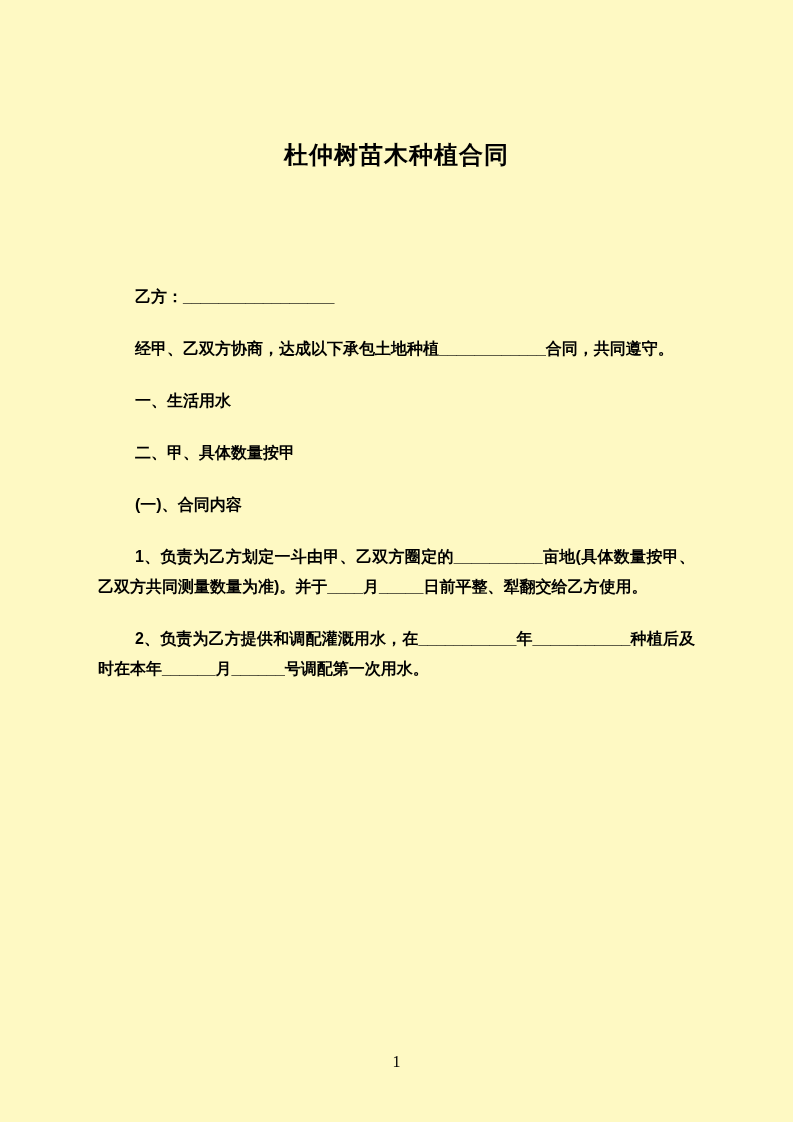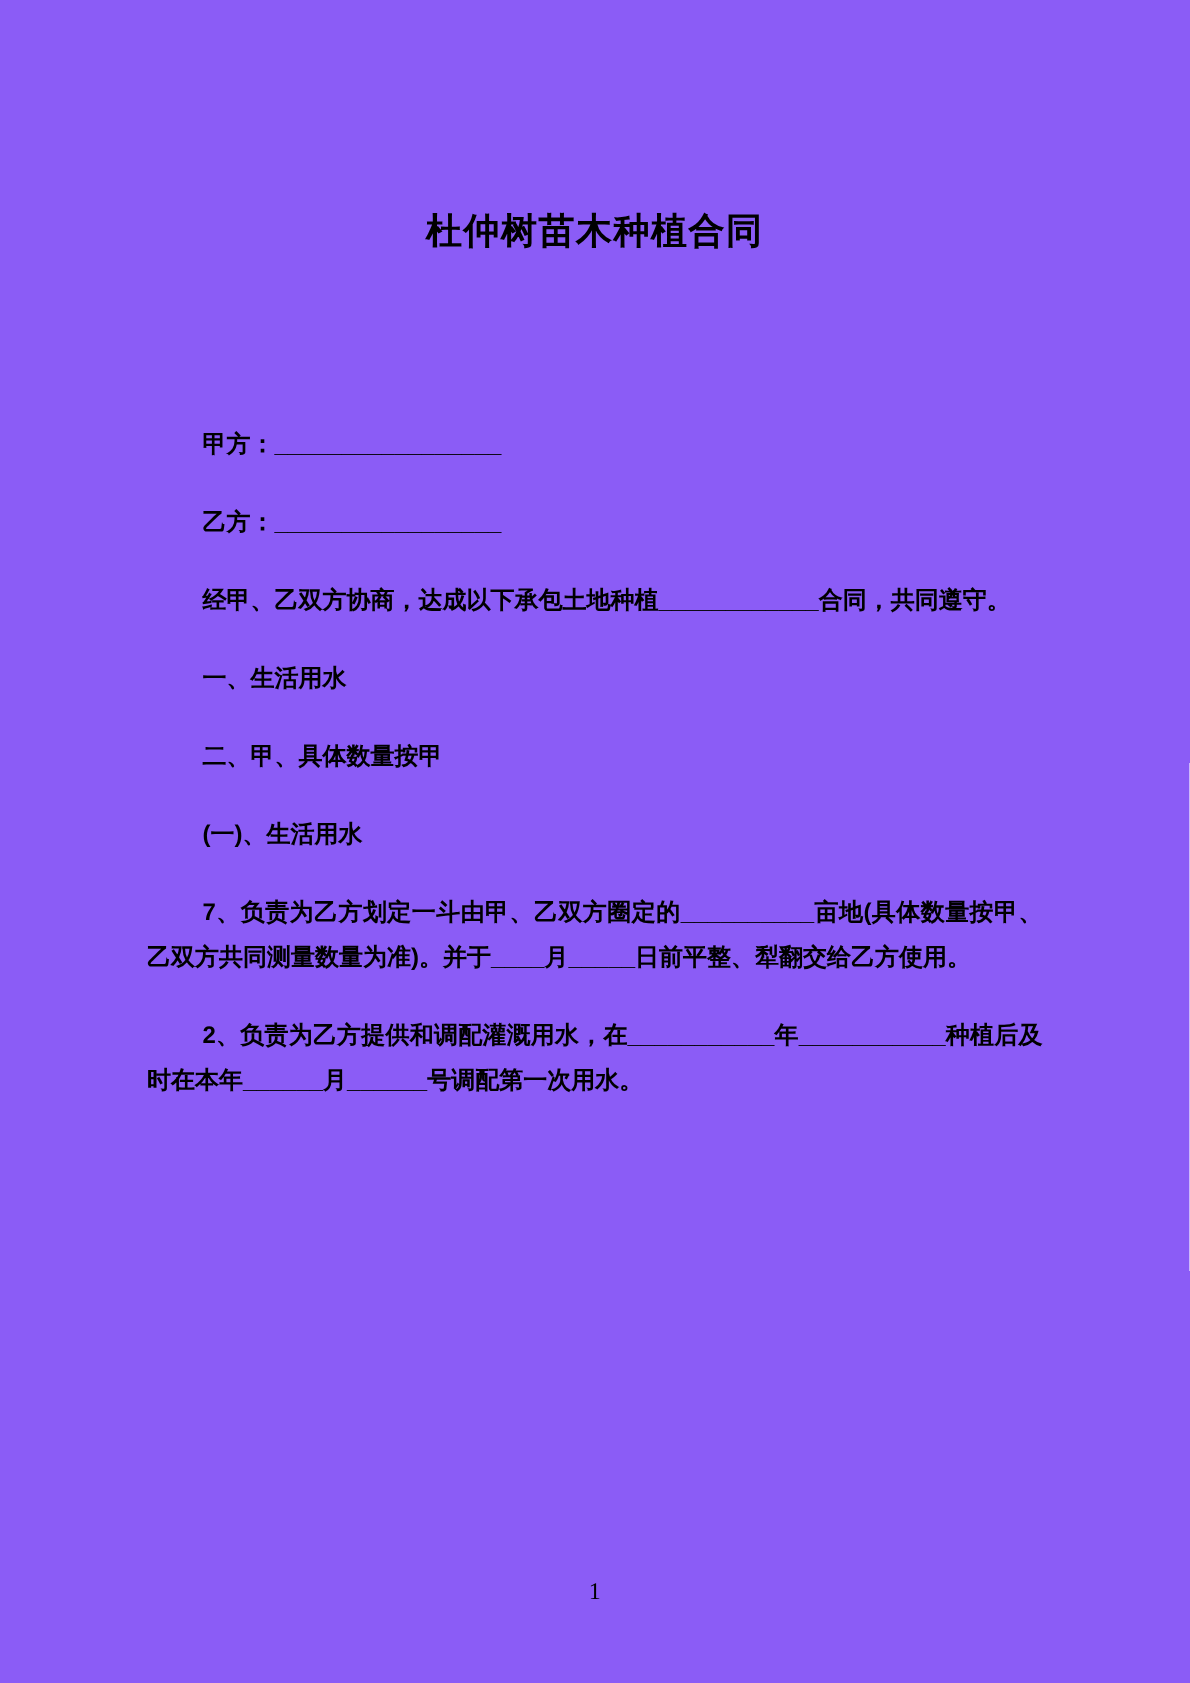--- a/index.html
+++ b/index.html
@@ -5,21 +5,21 @@
   html, body {
     margin: 0;
     padding: 0;
     background: #ffffff;
   }
   .page {
     position: relative;
     width: 793px;
     height: 1122px;
     margin: 0;
-    background: #8b5cf6;
+    background: #fef9c3;
     box-sizing: border-box;
     padding: 140px 98px 0 98px;
     font-family: "Liberation Sans", sans-serif;
     font-weight: 700;
     color: #000000;
     overflow: hidden;
   }
   .doc-title {
     margin: 0 0 112px 0;
     font-size: 24px;
@@ -50,34 +50,33 @@
     color: #000000;
   }
 </style>
 </head>
 <body>
 
 <div class="page">
 
   <h1 class="doc-title">杜仲树苗木种植合同</h1>
 
-  <p class="para">甲方：_________________</p>
 
   <p class="para">乙方：_________________</p>
 
   <p class="para">经甲、乙双方协商，达成以下承包土地种植____________合同，共同遵守。</p>
 
   <p class="para">一、生活用水</p>
 
 
   <p class="para">二、甲、具体数量按甲</p>
 
-  <p class="para">(一)、生活用水</p>
+  <p class="para">(一)、合同内容</p>
 
-  <p class="para">7、负责为乙方划定一斗由甲、乙双方圈定的__________亩地(具体数量按甲、乙双方共同测量数量为准)。并于____月_____日前平整、犁翻交给乙方使用。</p>
+  <p class="para">1、负责为乙方划定一斗由甲、乙双方圈定的__________亩地(具体数量按甲、乙双方共同测量数量为准)。并于____月_____日前平整、犁翻交给乙方使用。</p>
 
   <p class="para">2、负责为乙方提供和调配灌溉用水，在___________年___________种植后及时在本年______月______号调配第一次用水。</p>
 
 
 
   <div class="page-number">1</div>
 
 </div>
 
 </body></html>

